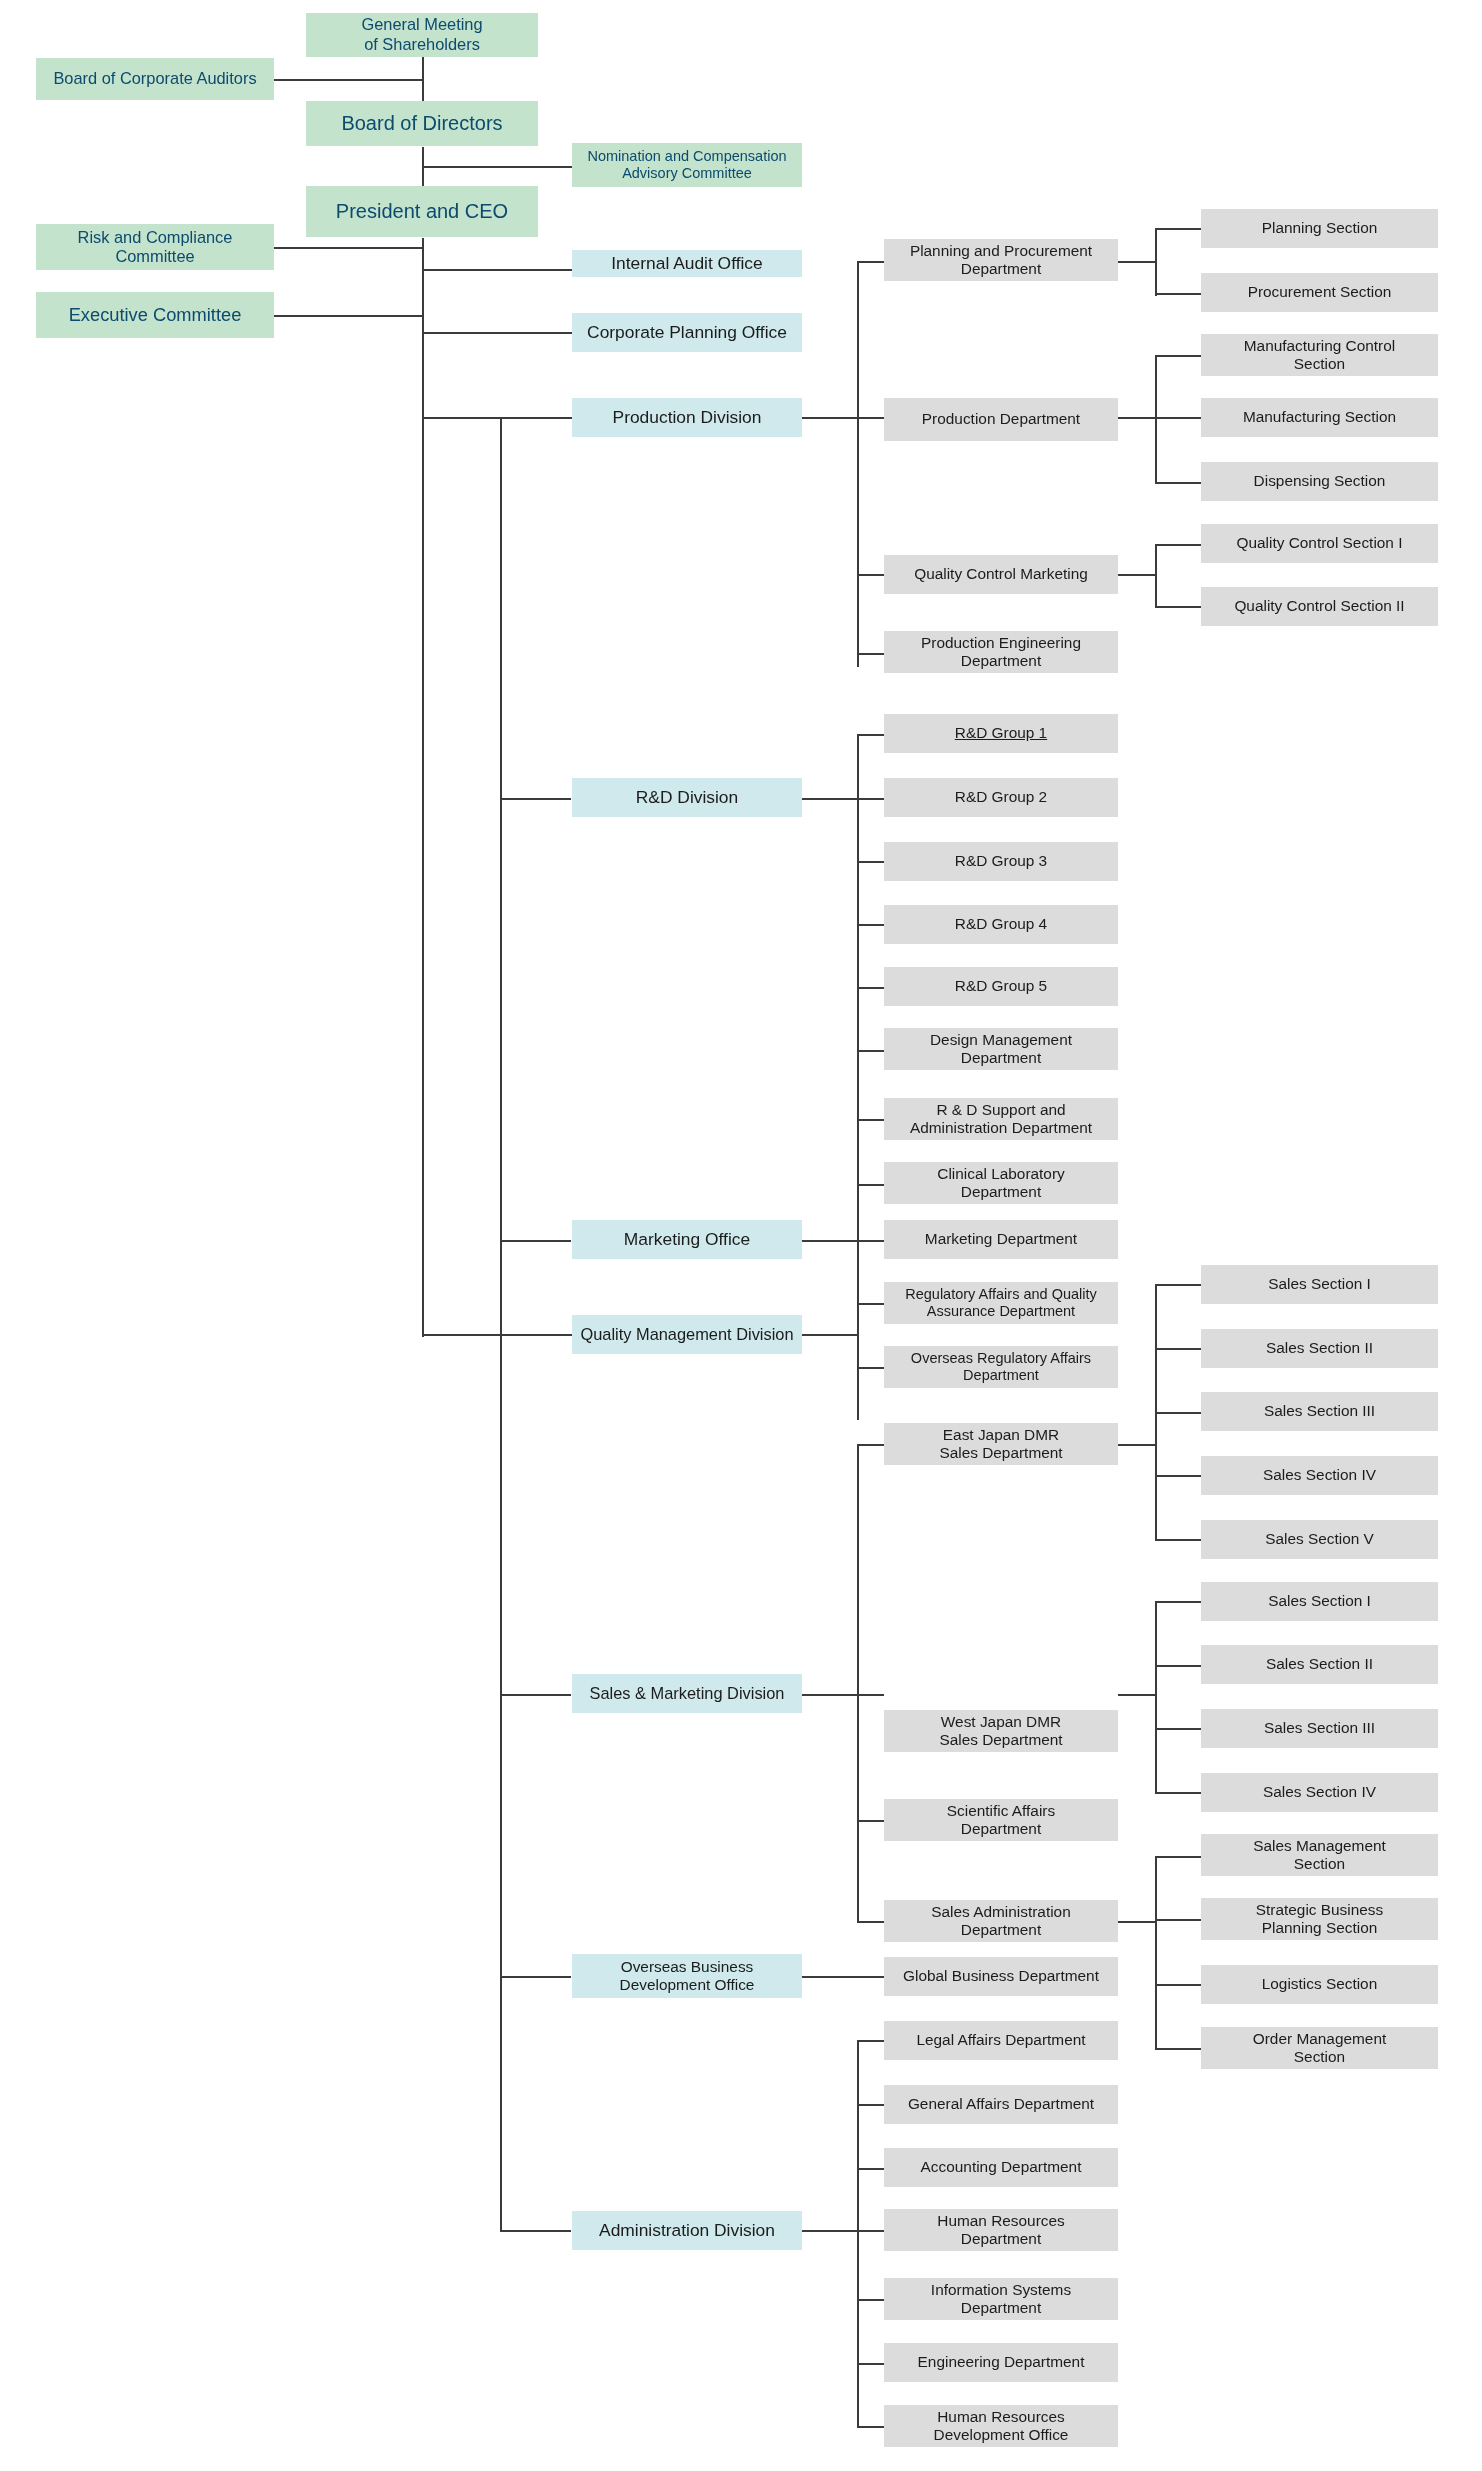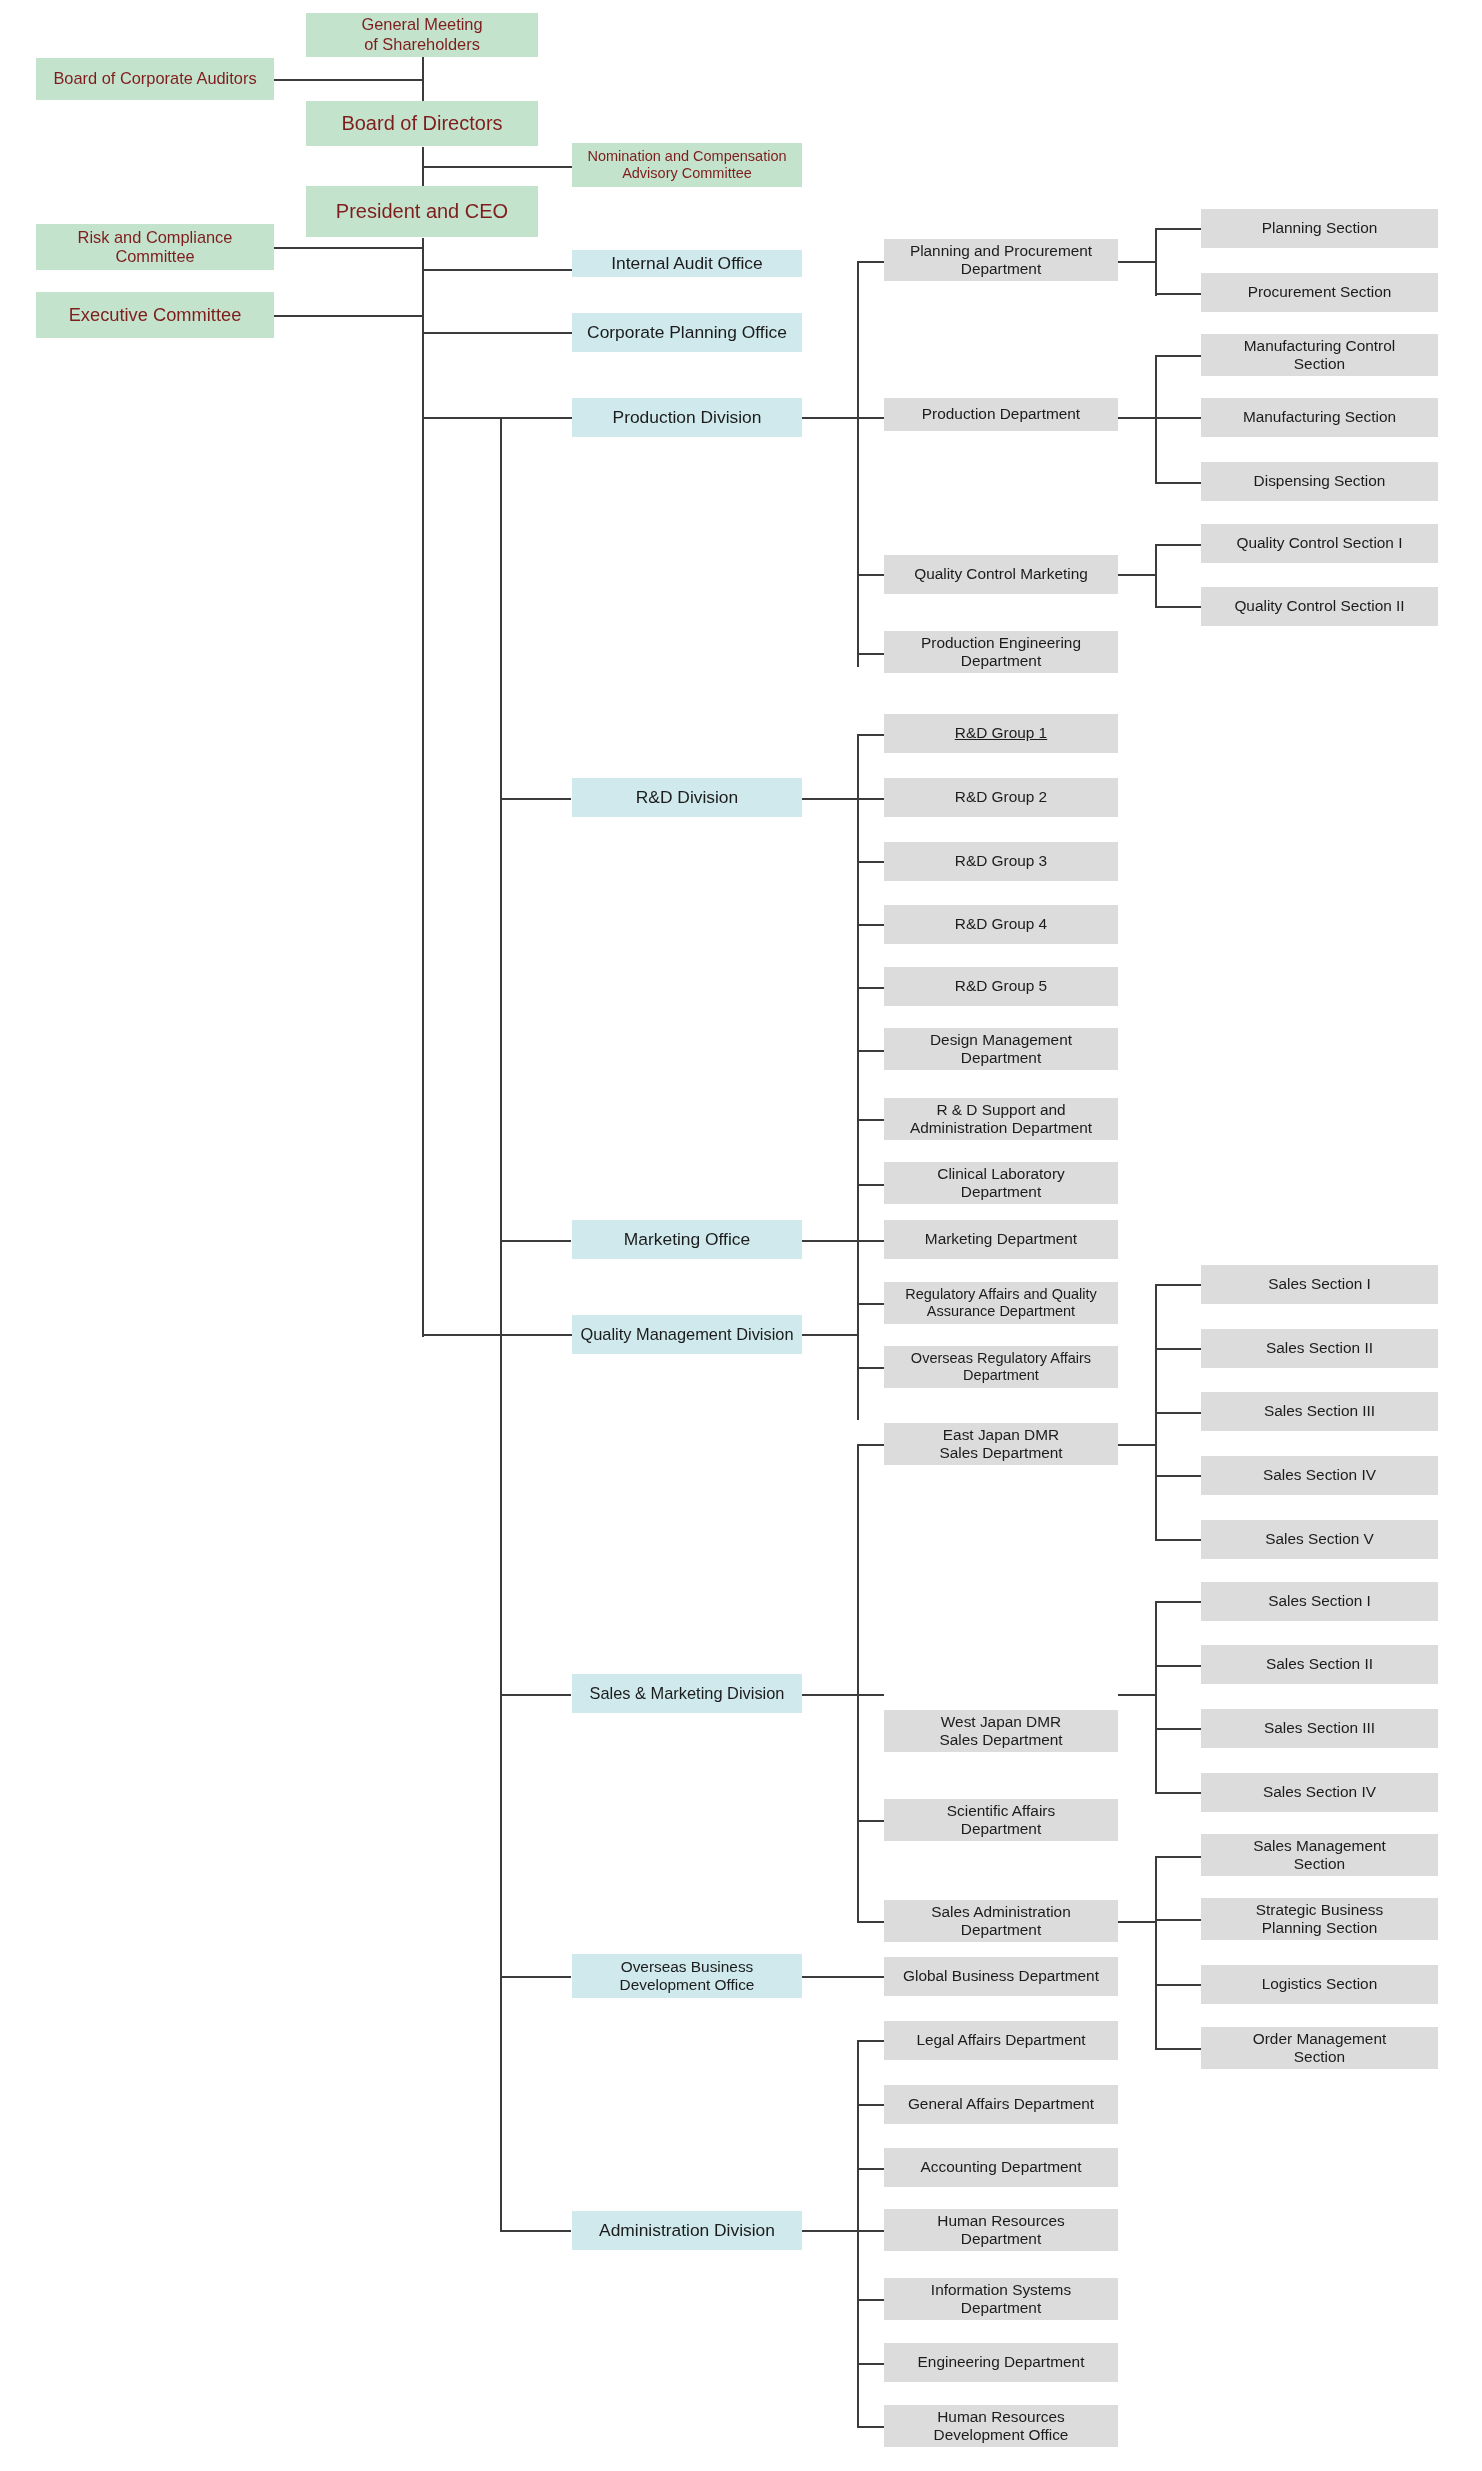--- a/index.html
+++ b/index.html
@@ -26,21 +26,21 @@
     align-items: center;
     justify-content: center;
     text-align: center;
     line-height: 1.18;
     padding: 1.9px 5.8px;
     white-space: pre-line;
     -webkit-font-smoothing: antialiased;
   }
   .lvl-gov {           
     background: #c3e3cd;
-    color: #7f1d1d;
+    color: #0c4a6e;
   }
   .lvl-div {           
     background: #cfe9ec;
     color: #1c1c1c;
   }
   .lvl-dept {          
     background: #dcdcdc;
     color: #1c1c1c;
   }
   .conn {
@@ -197,21 +197,21 @@
   <div class="node lvl-div" style="left:572px; top:1674px; width:230px; height:39px; font-size:16.4px;">Sales &amp; Marketing Division</div>
 
   <div class="node lvl-div" style="left:572px; top:1954px; width:230px; height:44px; font-size:15.4px;">Overseas Business
 Development Office</div>
 
   <div class="node lvl-div" style="left:572px; top:2211px; width:230px; height:39px; font-size:17.4px;">Administration Division</div>
 
   <div class="node lvl-dept" style="left:884px; top:239px; width:234px; height:42px; font-size:15.4px;">Planning and Procurement
 Department</div>
 
-  <div class="node lvl-dept" style="left:884px; top:398px; width:234px; height:33px; font-size:15.4px;">Production Department</div>
+  <div class="node lvl-dept" style="left:884px; top:398px; width:234px; height:43px; font-size:15.4px;">Production Department</div>
 
   <div class="node lvl-dept" style="left:884px; top:555px; width:234px; height:39px; font-size:15.4px;">Quality Control Marketing</div>
 
   <div class="node lvl-dept" style="left:884px; top:631px; width:234px; height:42px; font-size:15.4px;">Production Engineering
 Department</div>
 
   <div class="node lvl-dept" style="left:884px; top:714px; width:234px; height:39px; font-size:15.4px;text-decoration:underline;">R&amp;D Group 1</div>
 
   <div class="node lvl-dept" style="left:884px; top:778px; width:234px; height:39px; font-size:15.4px;">R&amp;D Group 2</div>
 

